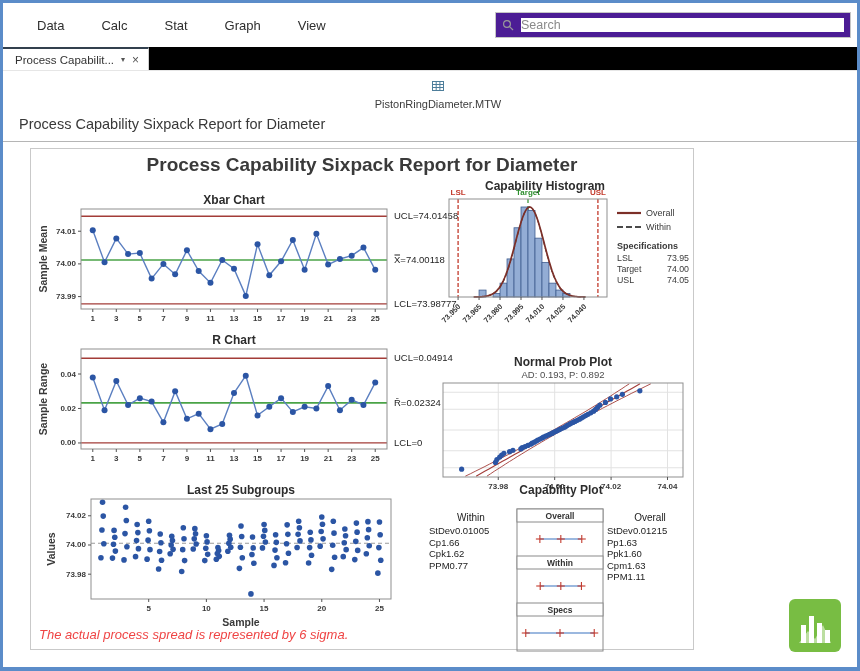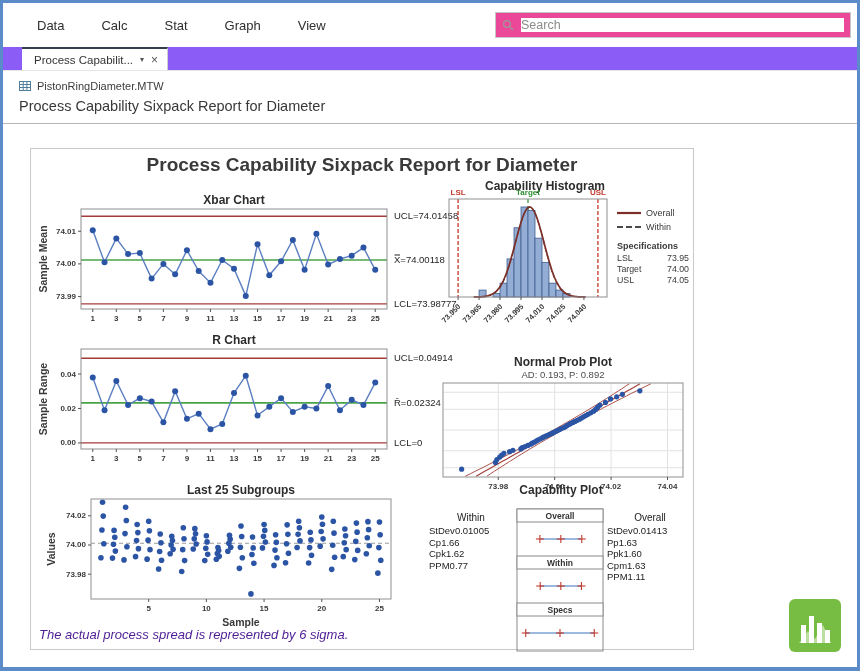--- a/index.html
+++ b/index.html
@@ -1,45 +1,45 @@
 <!DOCTYPE html>
 <html><head>
 <meta charset="utf-8">
 <style>
   * { box-sizing: border-box; margin: 0; padding: 0; }
   body { width: 860px; height: 671px; font-family: "Liberation Sans", sans-serif; background: #fff; }
   .window { position: relative; width: 860px; height: 671px; border: 3px solid #5b8cc9; border-bottom-width: 4px; background: #fff; overflow: hidden; }
   .menubar { display: flex; align-items: center; height: 44px; padding-left: 34px; background: #fff; }
   .menu-item { font-size: 13px; color: #2e2e2e; margin-right: 37px; cursor: default; white-space: nowrap; }
-  .searchbox { margin-left: auto; margin-right: 6px; display: flex; align-items: center; width: 356px; height: 26px; border: 1px solid #c6c6c6; background: #ec4899; padding: 0 6px; }
+  .searchbox { margin-left: auto; margin-right: 6px; display: flex; align-items: center; width: 356px; height: 26px; border: 1px solid #c6c6c6; background: #4c1d95; padding: 0 6px; }
   .searchbox input { border: none; outline: none; flex: 1; font-size: 12.5px; color: #444; font-family: "Liberation Sans", sans-serif; margin-left: 6px; }
   .searchbox input::placeholder { color: #8a8a8a; }
-  .tabstrip { height: 24px; background: #8b5cf6; display: flex; align-items: stretch; border-bottom: 1px solid #e6e6e6; padding-left: 19px; }
+  .tabstrip { height: 24px; background: #000000; display: flex; align-items: stretch; border-bottom: 1px solid #e6e6e6; }
   .tab { display: flex; align-items: center; gap: 7px; background: #fff; border-top: 2px solid #32404e; border-right: 1px solid #cfcfcf; padding: 0 9px 0 12px; font-size: 11.5px; color: #333; }
   .tab .caret { font-size: 8px; color: #555; }
   .tab .close { font-size: 12px; color: #555; }
-  .wsrow { display: flex; align-items: center; gap: 6px; padding: 9px 0 3px 16px; font-size: 11px; color: #3c3c3c; }
+  .wsrow { display: flex; align-items: center; gap: 6px; padding: 9px 0 3px 16px; font-size: 11px; color: #3c3c3c; flex-direction: column; }
   .outtitle { padding: 3px 0 9px 16px; font-size: 14.5px; color: #383838; }
   .divider { border: none; border-top: 1px solid #b5b5b5; }
   .panel { position: absolute; left: 27px; top: 145px; width: 664px; height: 502px; border: 1px solid #c9c9c9; background: #fff; }
   .report-title { position: absolute; top: 5px; left: 0; width: 100%; text-align: center; font-size: 19px; font-weight: bold; color: #3a3a3a; }
   .chart { position: absolute; }
   #c-xbar { left: 6px; top: 32px; margin-top: 12px; }
   #c-hist { left: 404px; top: 30px; }
   #c-r { left: 6px; top: 184px; }
   #c-prob { left: 404px; top: 184px; margin-top: 22px; }
   #c-last25 { left: 12px; top: 334px; }
   .capwrap { position: absolute; left: 398px; top: 334px; width: 264px; }
   .cap-title { text-align: center; font-size: 12px; font-weight: bold; color: #2d2d2d; margin-bottom: 11px; }
   .cap-cols { display: flex; justify-content: space-between; }
   .cap-col { width: 84px; font-size: 9.5px; color: #222; padding-top: 4px; }
   .cap-col.right { width: 86px; }
   .cap-head { text-align: center; font-size: 10px; color: #222; margin-bottom: 2px; }
   .cap-row { display: flex; justify-content: flex-start; line-height: 11.5px; }
-  .footnote { position: absolute; left: 8px; top: 478px; font-size: 13px; font-style: italic; color: #4c1d95; }
+  .footnote { position: absolute; left: 8px; top: 478px; font-size: 13px; font-style: italic; color: #ef4444; }
   .logo { position: absolute; left: 786px; top: 596px; }
   svg text { font-family: "Liberation Sans", sans-serif; }
 </style>
 </head>
 <body>
 
 <div class="window">
 
   <div class="menubar">
     <span class="menu-item">Data</span>
@@ -546,21 +546,21 @@
               <line x1="42" y1="125" x2="50" y2="125" stroke="#c33a2c" stroke-width="1.1"></line>
               <line x1="46" y1="121" x2="46" y2="129" stroke="#c33a2c" stroke-width="1.1"></line>
               <line x1="76.23423423423537" y1="125" x2="84.23423423423537" y2="125" stroke="#c33a2c" stroke-width="1.1"></line>
               <line x1="80.23423423423537" y1="121" x2="80.23423423423537" y2="129" stroke="#c33a2c" stroke-width="1.1"></line>
             </svg></div>
         <div class="cap-col right">
           <div class="cap-head">Overall</div>
           <div>
               <div class="cap-row">
                 <span>StDev</span>
-                <span>0.01413</span>
+                <span>0.01215</span>
               </div>
               <div class="cap-row">
                 <span>Pp</span>
                 <span>1.63</span>
               </div>
               <div class="cap-row">
                 <span>Ppk</span>
                 <span>1.60</span>
               </div>
               <div class="cap-row">

